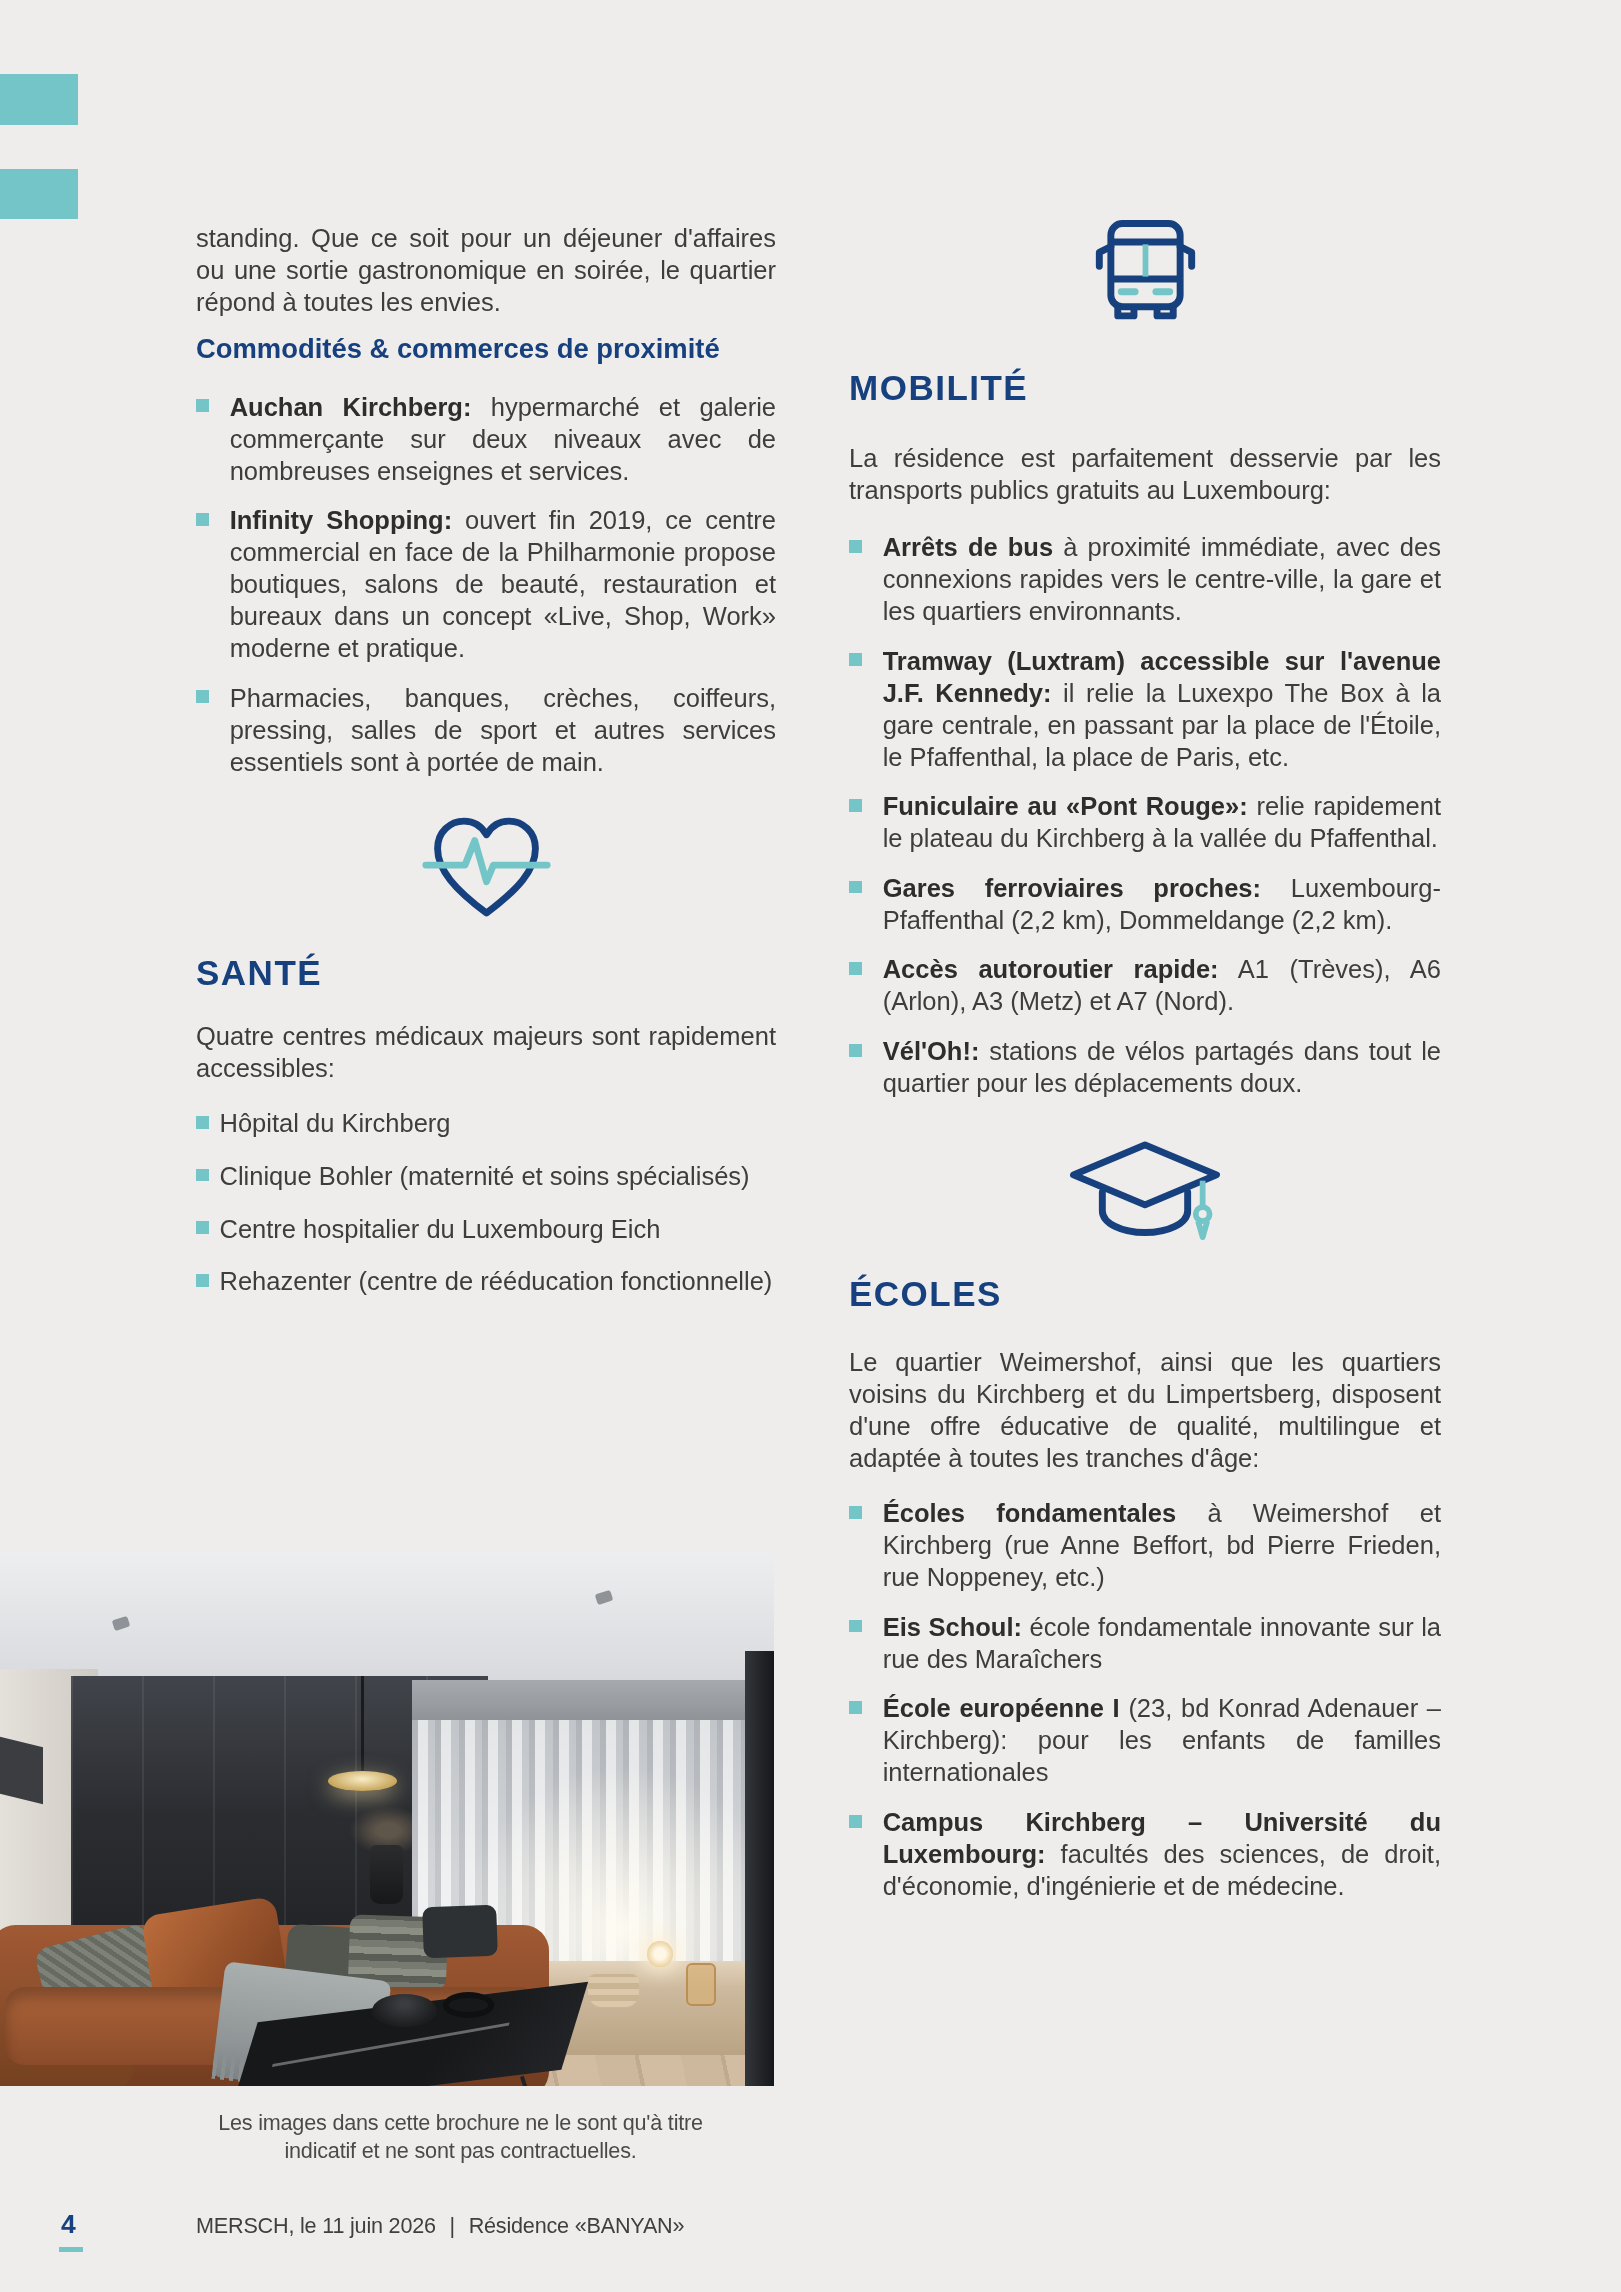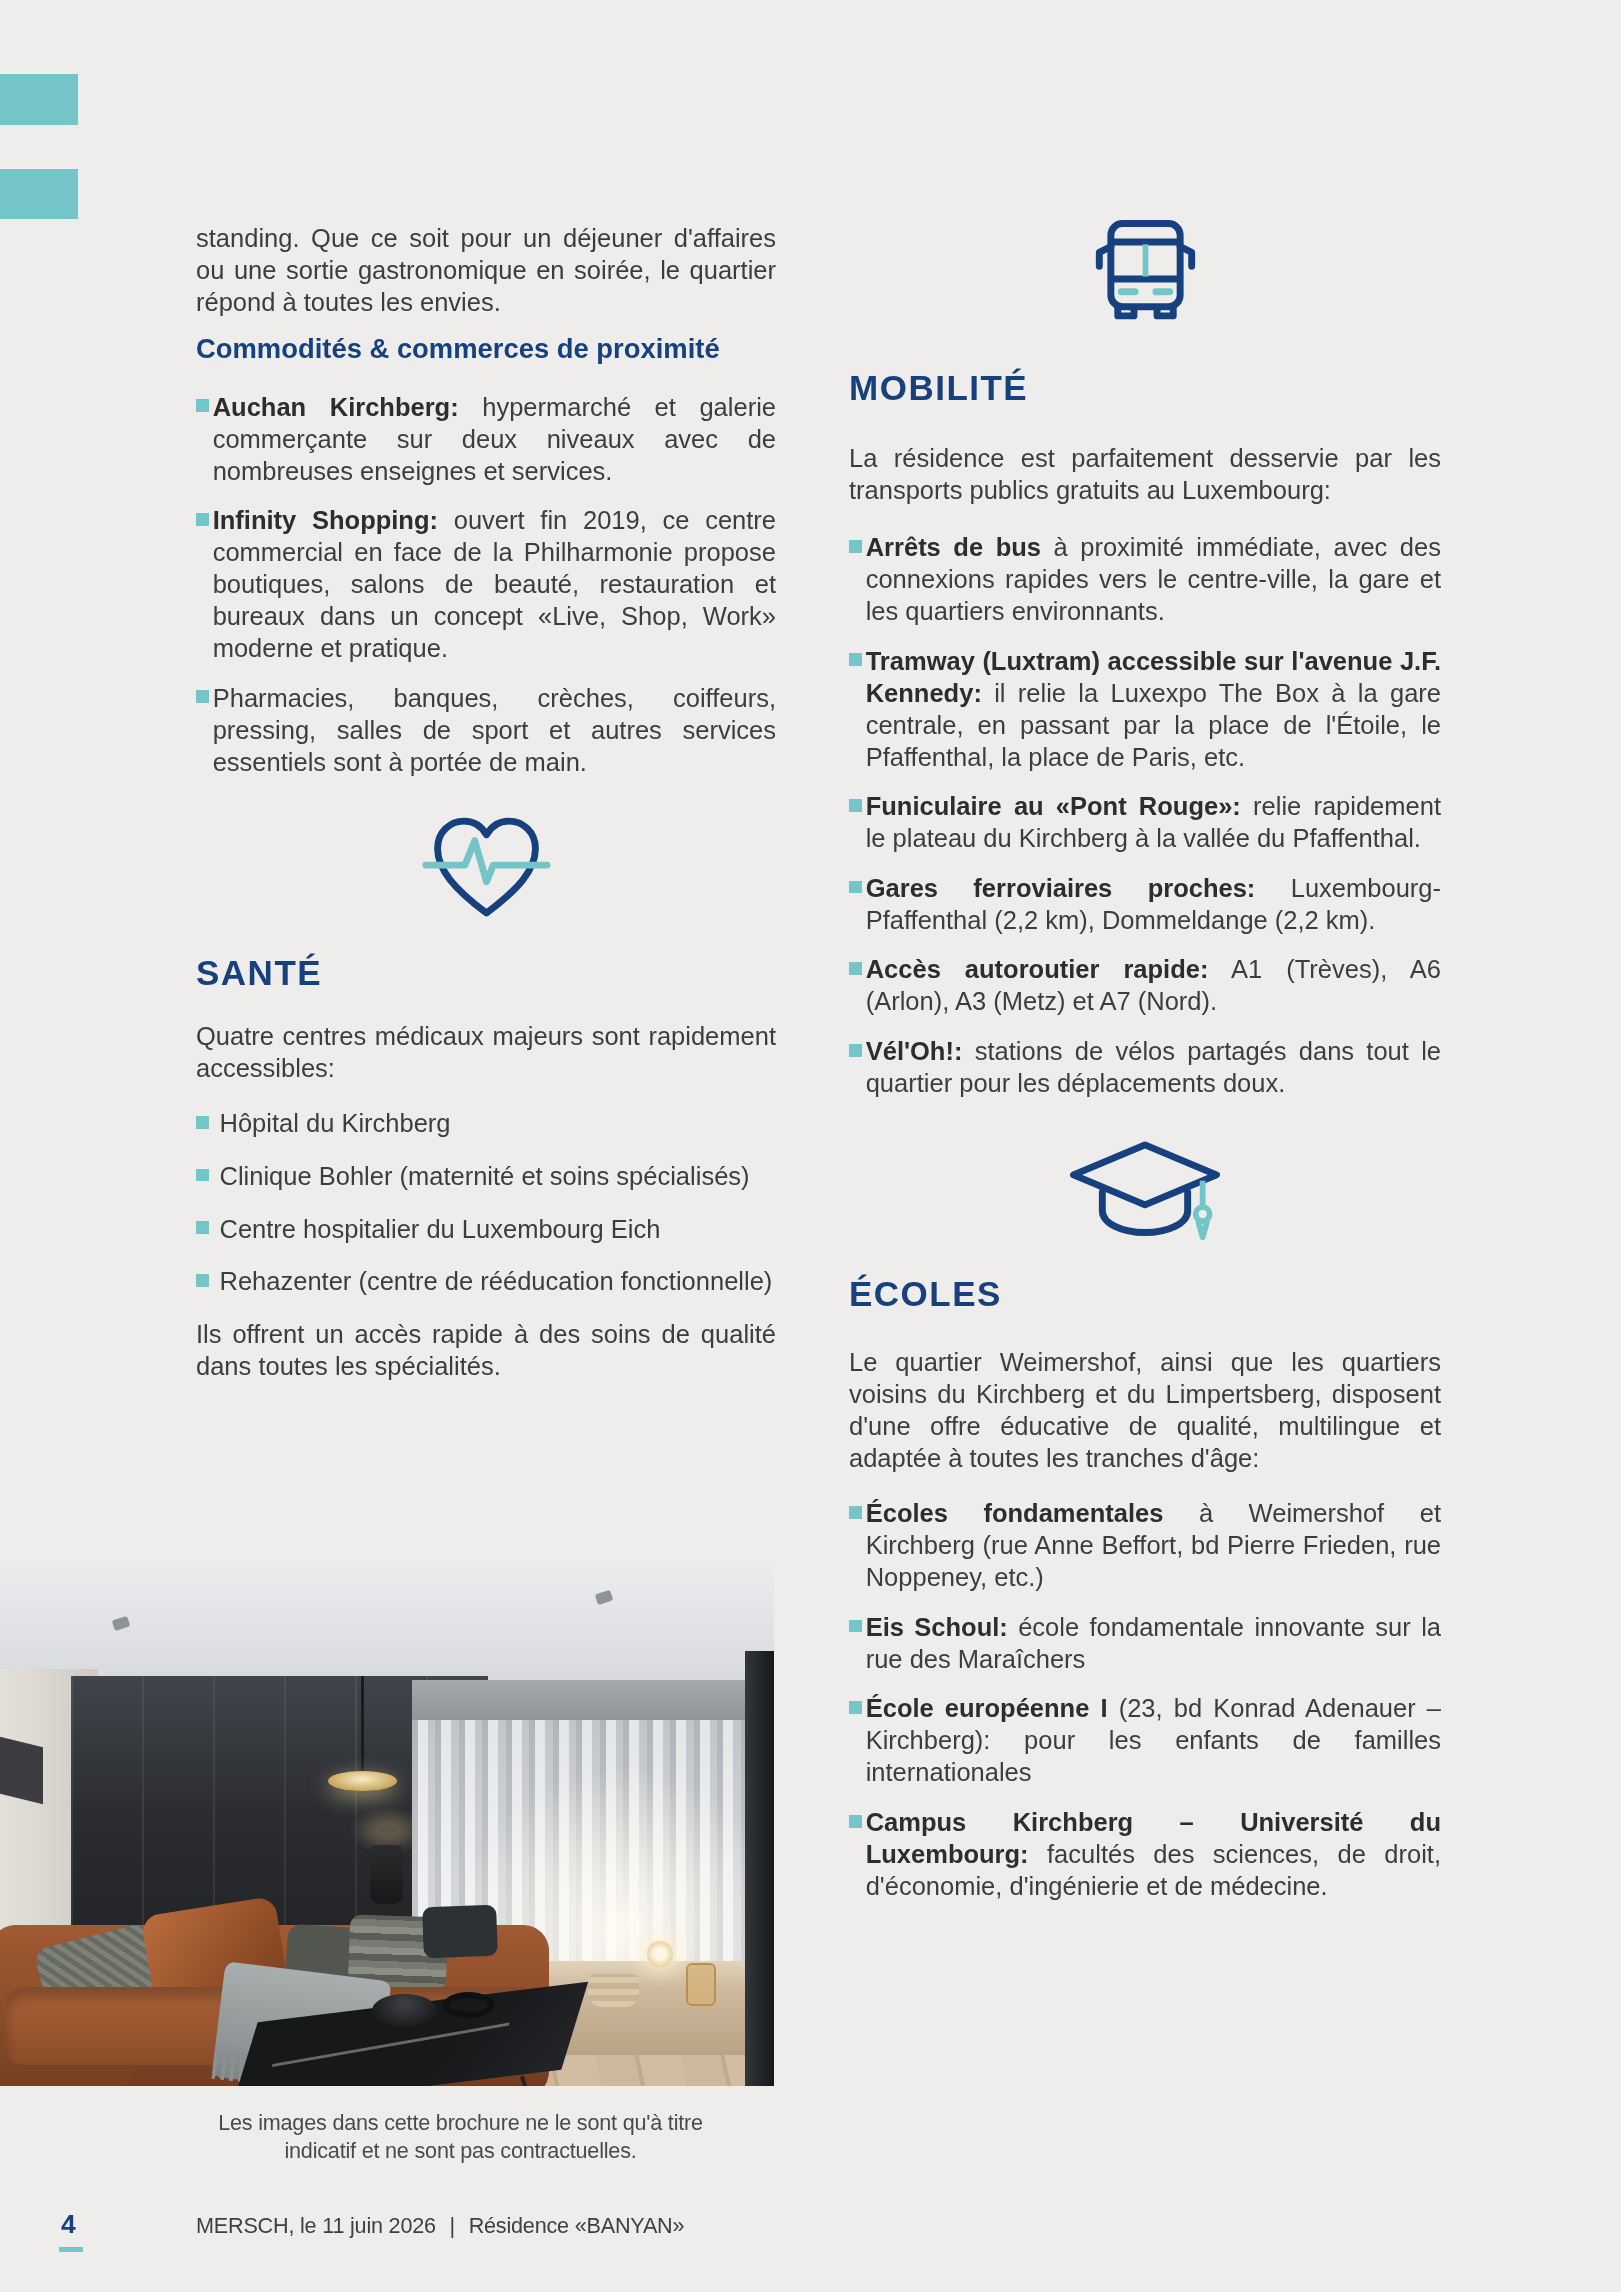--- a/index.html
+++ b/index.html
@@ -30,21 +30,21 @@
 
   h1.sec{
     margin:0;text-align:left;color:var(--navy);
     font-size:35px;line-height:43px;font-weight:800;letter-spacing:1.5px;
   }
   h2.sub{
     margin:14px 0 0 0;color:var(--navy);
     font-size:27.4px;line-height:33px;font-weight:700;
   }
   ul.blist{list-style:none;margin:25.5px 0 0 0;padding:0;}
-  ul.blist li{display:flex;gap:4px;margin-bottom:17.6px;}
+  ul.blist li{display:flex;gap:21px;margin-bottom:17.6px;}
   ul.slist{list-style:none;margin:23.5px 0 0 0;padding:0;}
   ul.slist li{display:flex;gap:10.8px;margin-bottom:20.6px;}
   .sq{flex:0 0 auto;width:12.7px;height:12.7px;background:var(--teal);margin-top:8.8px;}
   .btxt{flex:1;text-align:justify;}
   .lead{font-weight:700;color:var(--bold);}
   .icon-wrap{margin-top:33px;text-align:center;}
   .icon-wrap svg{display:inline-block;}
 
   
   #photo{position:absolute;left:0;top:1551px;width:774px;height:535px;overflow:hidden;background:#cfd1d4;}
@@ -162,21 +162,20 @@
       </li>
       <li>
         <span class="sq"></span>
         <div class="btxt">Centre hospitalier du Luxembourg Eich</div>
       </li>
       <li>
         <span class="sq"></span>
         <div class="btxt">Rehazenter (centre de rééducation fonctionnelle)</div>
       </li>
     </ul>
-    <p style="margin-top:3.9px">Ils offrent un accès rapide à des soins de qualité dans toutes les spécialités.</p>
   </div>
 
   <div id="col-right" class="col">
     <div class="icon-wrap" style="margin-top:0">
       <svg width="127" height="123" viewBox="0 0 110 106" fill="none">
         <rect x="25" y="8" width="60" height="72" rx="10" stroke="#16407e" stroke-width="6"></rect>
         <line x1="25" y1="24" x2="85" y2="24" stroke="#16407e" stroke-width="6"></line>
         <line x1="25" y1="56" x2="85" y2="56" stroke="#16407e" stroke-width="6"></line>
         <line x1="55" y1="26" x2="55" y2="54" stroke="#73c5c7" stroke-width="5"></line>
         <path d="M25 28 L15 33 L15 45" stroke="#16407e" stroke-width="6" stroke-linecap="round" stroke-linejoin="round"></path>

